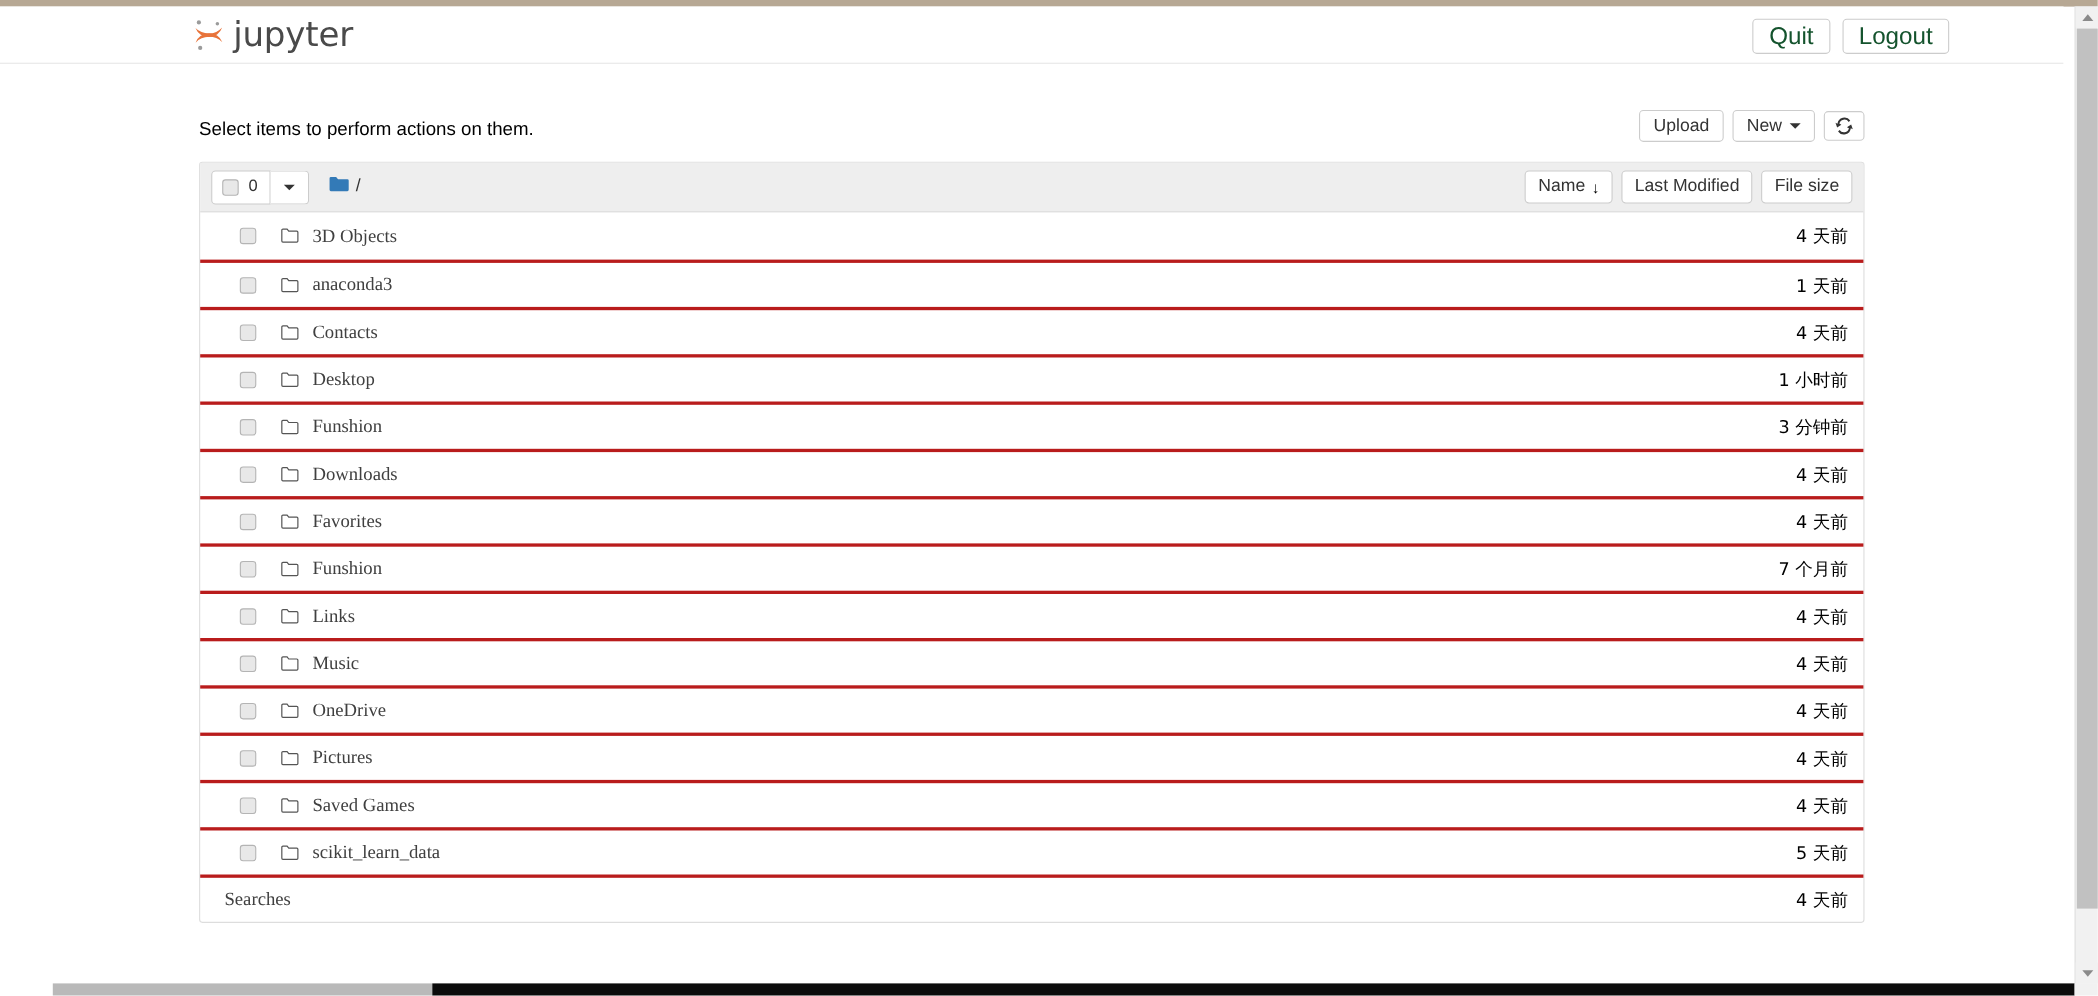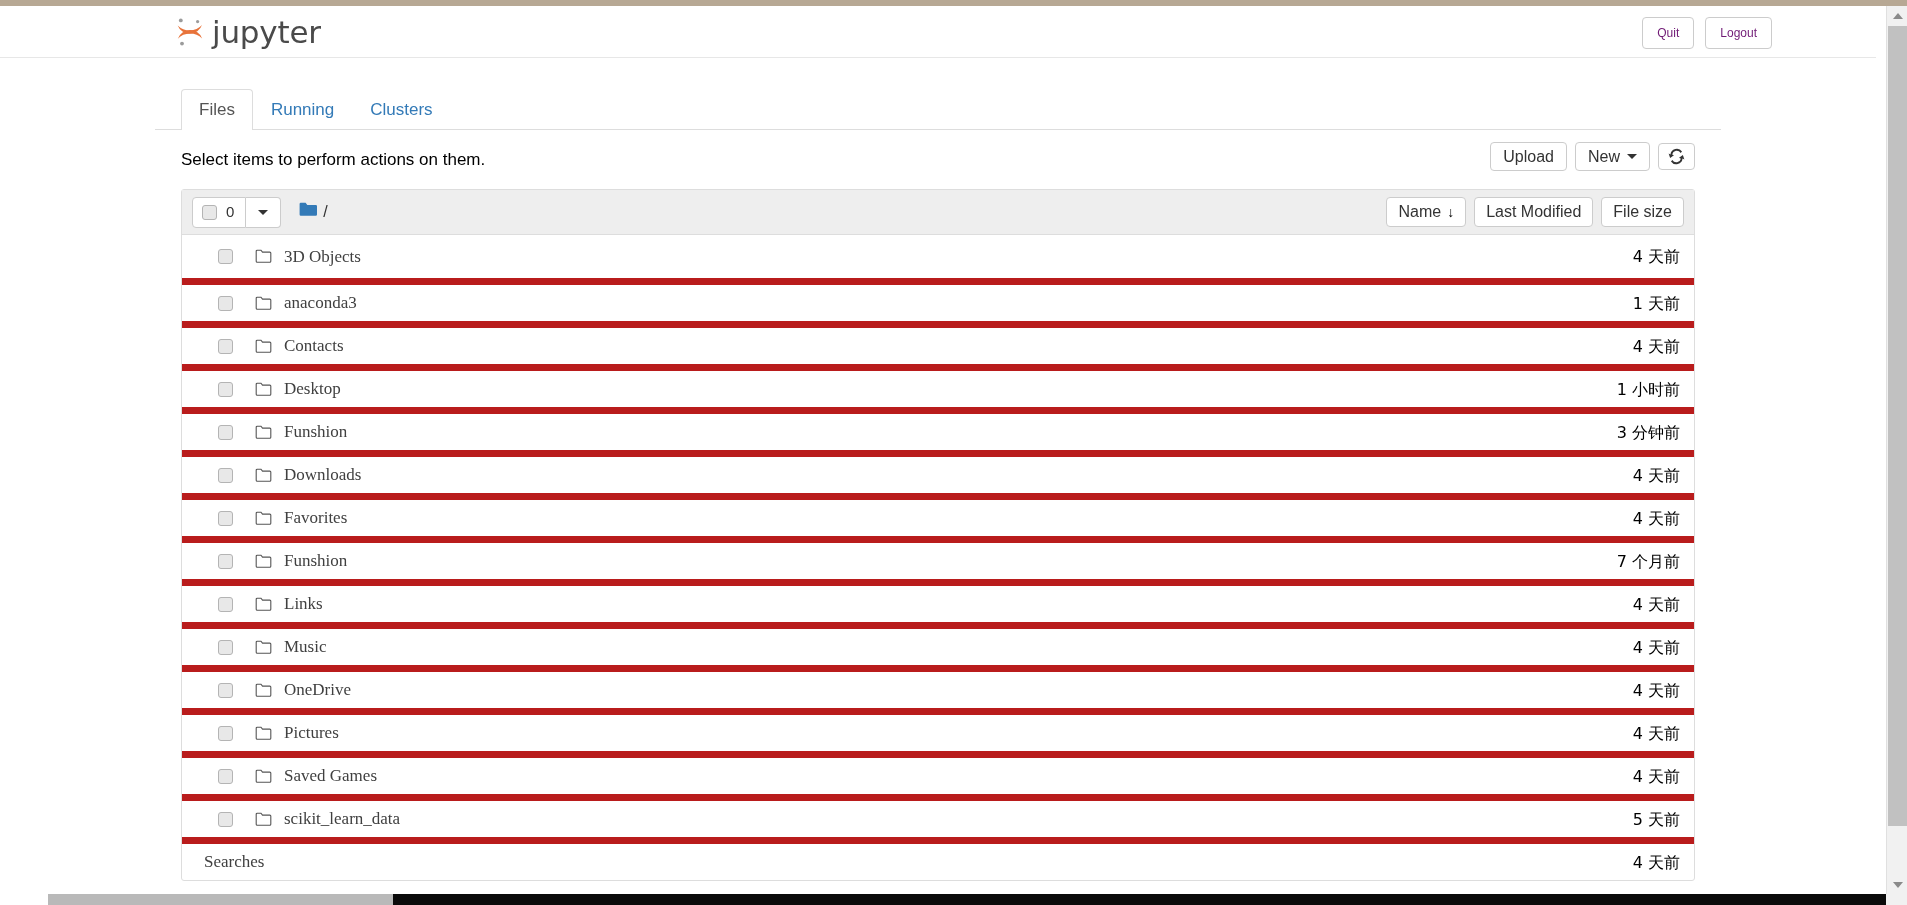--- a/index.html
+++ b/index.html
@@ -53,22 +53,22 @@
   }
   .header-btns {
     position: absolute;
     right: 104px; top: 11px;
     display: flex; gap: 11px;
   }
   .btn {
     background: #ffffff;
     border: 1px solid #cccccc;
     border-radius: 4px;
-    color: #701a75;
-    font-size: 12px;
+    color: #14532d;
+    font-size: 22px;
     font-family: "Liberation Sans", sans-serif;
     padding: 5px 14px;
     line-height: 20px;
     cursor: pointer;
     white-space: nowrap;
   }
 
   
   .container {
     position: relative;
@@ -219,21 +219,21 @@
     align-items: flex-start;
     gap: 6px;
   }
   .sort-arrow { font-size: 14px; color:#000; line-height: 18px; }
 
   
   .row {
     display: flex;
     align-items: center;
     height: 43px;
-    border-top: 7px solid #b91c1c;
+    border-top: 3px solid #b91c1c;
     padding: 0 10px 0 10px;
     position: relative;
   }
   .row:first-of-type { border-top: none; }
   .row-cb {
     width: 15px; height: 15px;
     border: 1px solid #b4b4b4;
     border-radius: 3px;
     background: #e8e8e8;
     margin-left: 26px;
@@ -344,25 +344,20 @@
     </div>
 
     <div class="header-btns">
       <button class="btn">Quit</button>
       <button class="btn">Logout</button>
     </div>
   </div>
 
   <div class="container">
 
-    <div class="tabs">
-      <a class="tab active">Files</a>
-      <a class="tab">Running</a>
-      <a class="tab">Clusters</a>
-    </div>
 
     <div class="action-row">
       <div class="select-hint">Select items to perform actions on them.</div>
       <div class="action-btns">
         <button class="btn-sm">
           <span>Upload</span>
         </button>
         <button class="btn-sm">
           <span>New</span>
           <span class="caret"></span>

